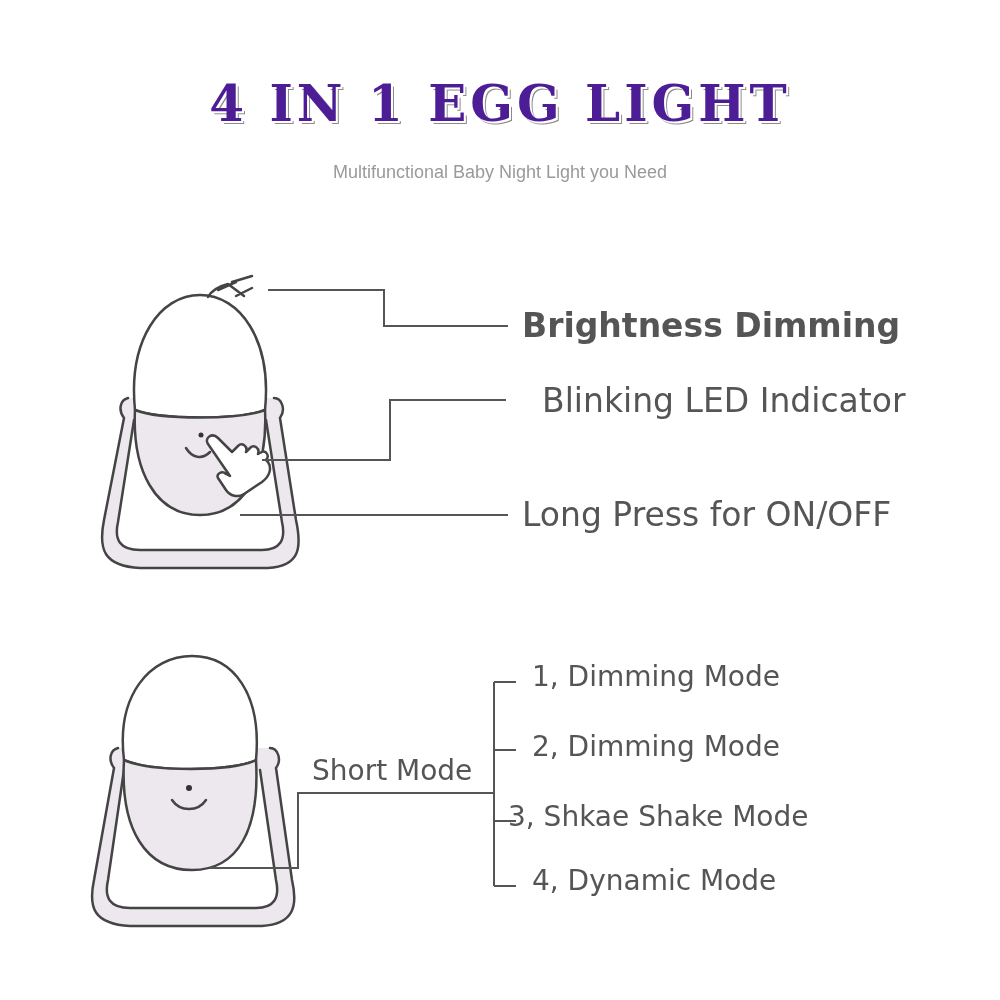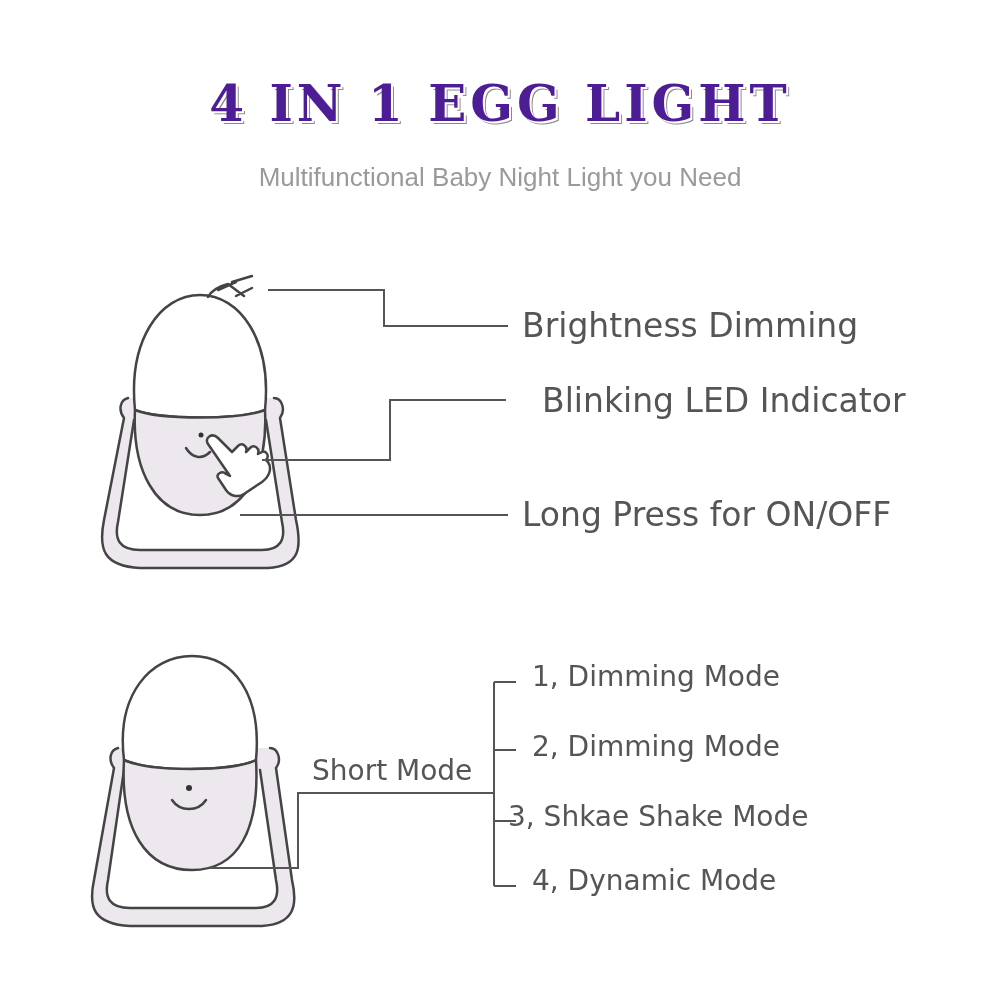--- a/index.html
+++ b/index.html
@@ -5,21 +5,21 @@
   html, body { margin: 0; padding: 0; background: #ffffff; }
   body { width: 1000px; height: 1000px; position: relative; overflow: hidden; }
   .title {
     position: absolute; left: 0; top: 74px; width: 1000px; text-align: center;
     font-family: "DejaVu Serif", serif; font-weight: bold; font-size: 50px;
     color: #4c1d95; letter-spacing: 4px;
     text-shadow: 2px 2px 0 #ffffff, 3px 3px 0 #8a8a8a;
   }
   .subtitle {
     position: absolute; left: 0; top: 162px; width: 1000px; text-align: center;
-    font-family: "Liberation Sans", sans-serif; font-size: 26px; color: #9a9a9a;
+    font-family: "Liberation Sans", sans-serif; font-size: 18px; color: #9a9a9a;
   }
   .label {
     position: absolute; font-family: "DejaVu Sans", sans-serif; color: #555555;
     white-space: nowrap;
   }
   .l-big { font-size: 33px; }
   .l-mode { font-size: 28px; }
   svg.art { position: absolute; left: 0; top: 0; }
 </style>
 </head>
@@ -66,21 +66,21 @@
   <g stroke="#555" stroke-width="2" fill="none">
     <path d="M210 868 L298 868 L298 793 L494 793"></path>
     <path d="M494 682 L494 886"></path>
     <path d="M494 682 L516 682"></path>
     <path d="M494 750 L516 750"></path>
     <path d="M494 821 L516 821"></path>
     <path d="M494 886 L516 886"></path>
   </g>
 </svg>
 
-<div class="label l-big" style="left:522px; top:306px;">Brightness Dimming</div>
+<div class="label l-big" style="left:522px; top:306px;font-weight:bold;">Brightness Dimming</div>
 <div class="label l-big" style="left:522px; top:381px;margin-left:20px;">Blinking LED Indicator</div>
 <div class="label l-big" style="left:522px; top:495px;">Long Press for ON/OFF</div>
 
 <div class="label l-mode" style="left:312px; top:754px;">Short Mode</div>
 <div class="label l-mode" style="left:532px; top:660px;">1, Dimming Mode</div>
 <div class="label l-mode" style="left:532px; top:730px;">2, Dimming Mode</div>
 <div class="label l-mode" style="left:508px; top:800px;text-align:right;">3, Shkae Shake Mode</div>
 <div class="label l-mode" style="left:532px; top:864px;">4, Dynamic Mode</div>
 
 </body></html>

